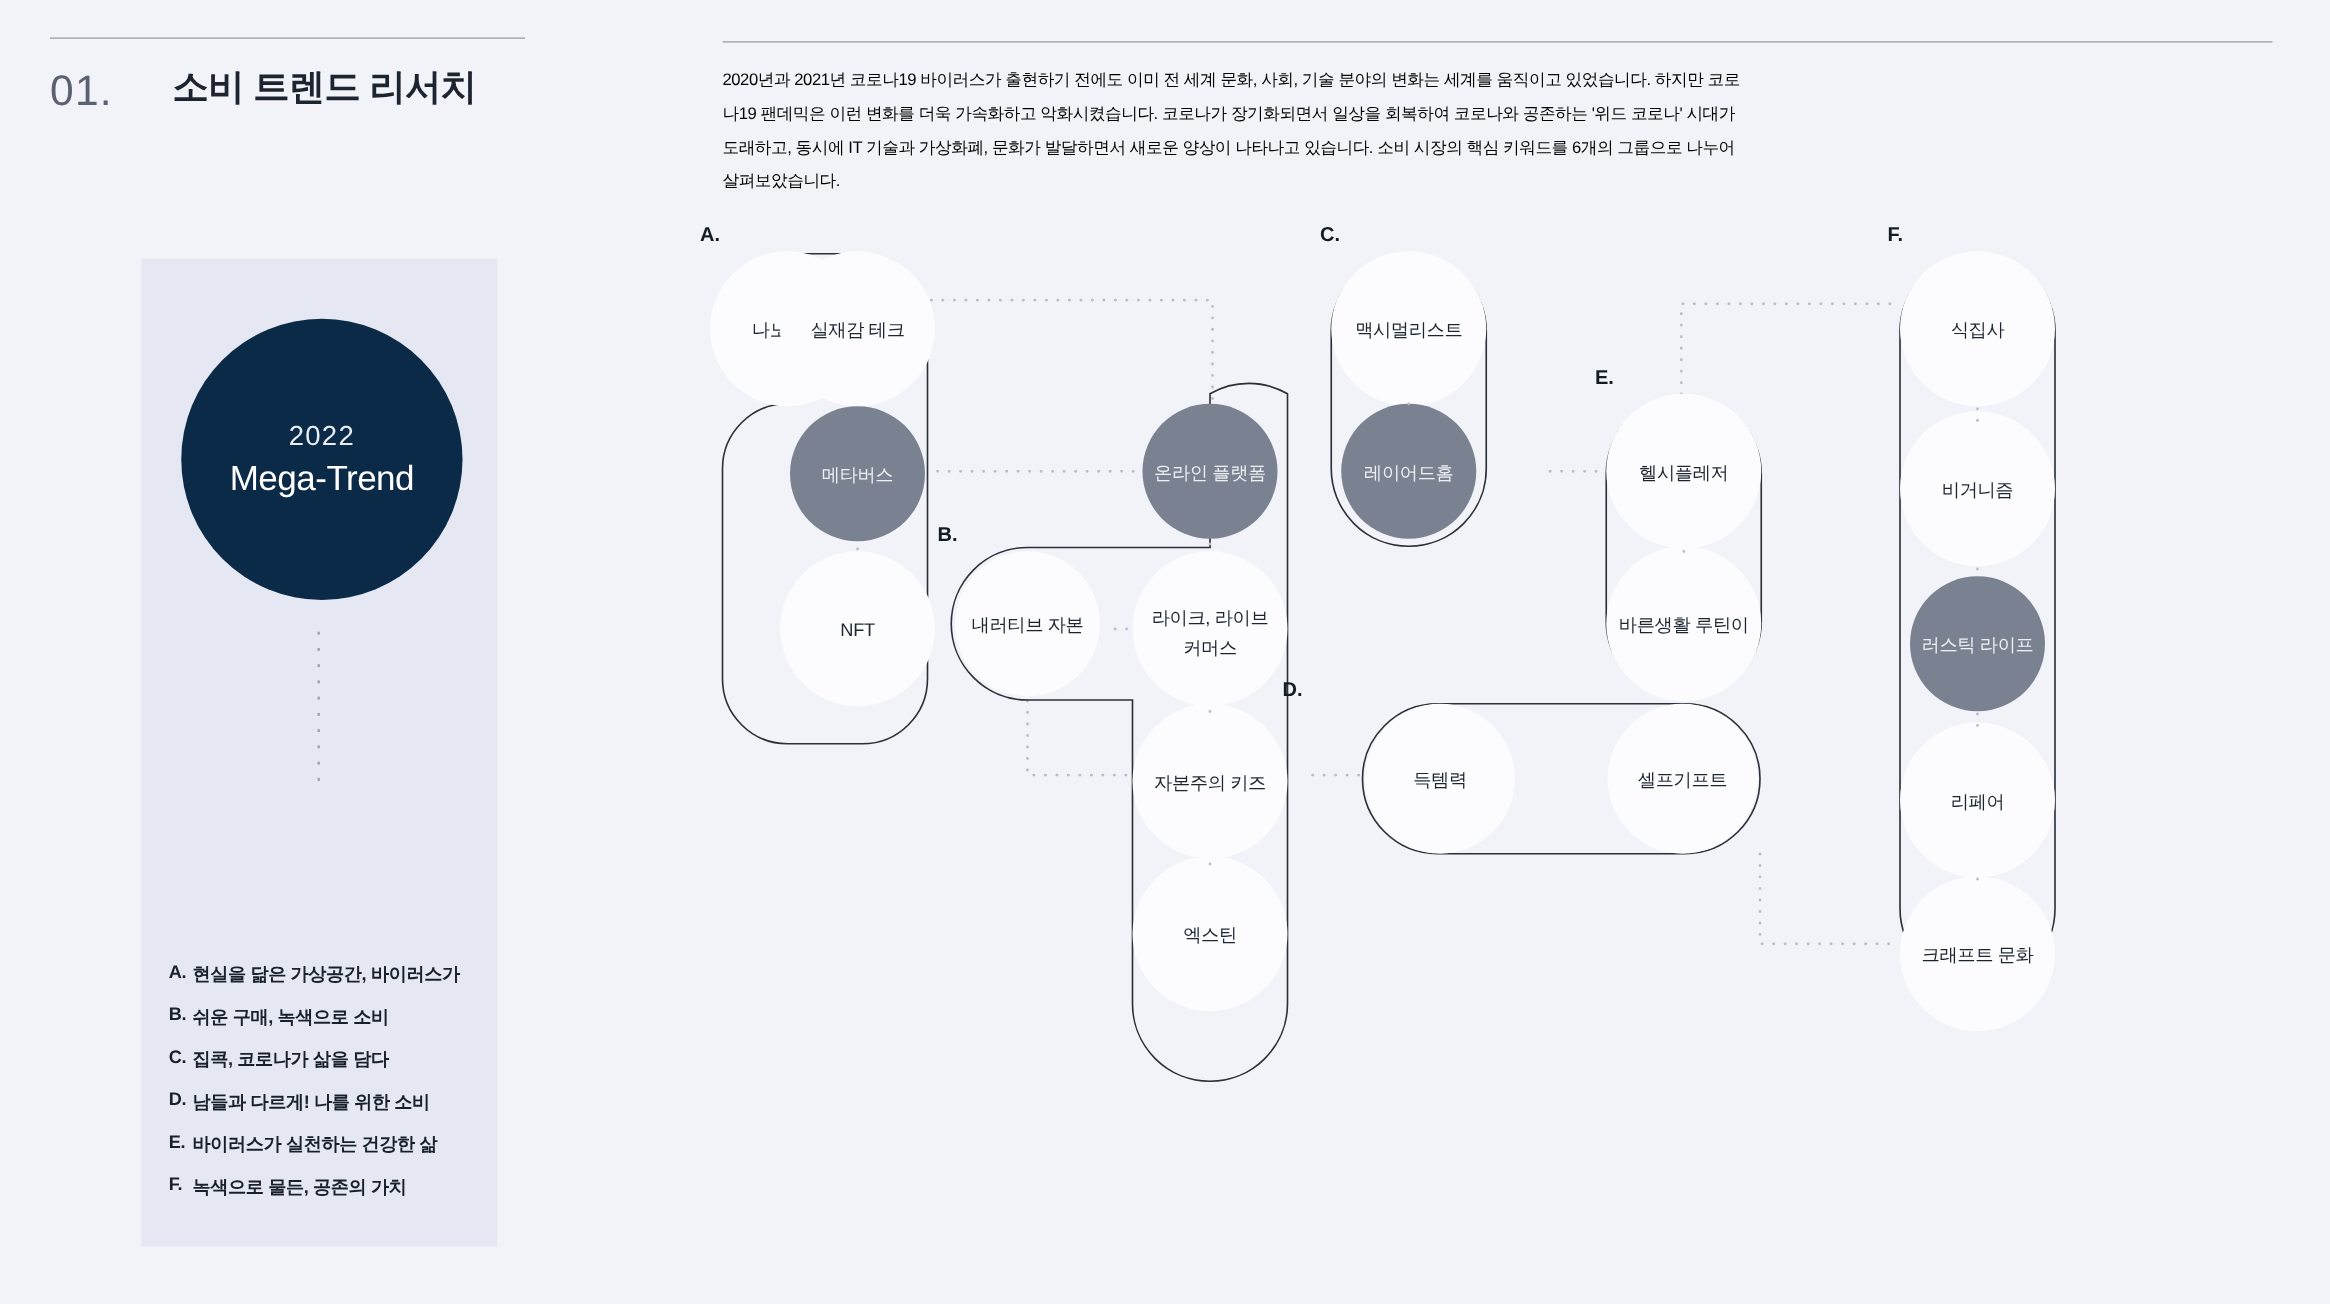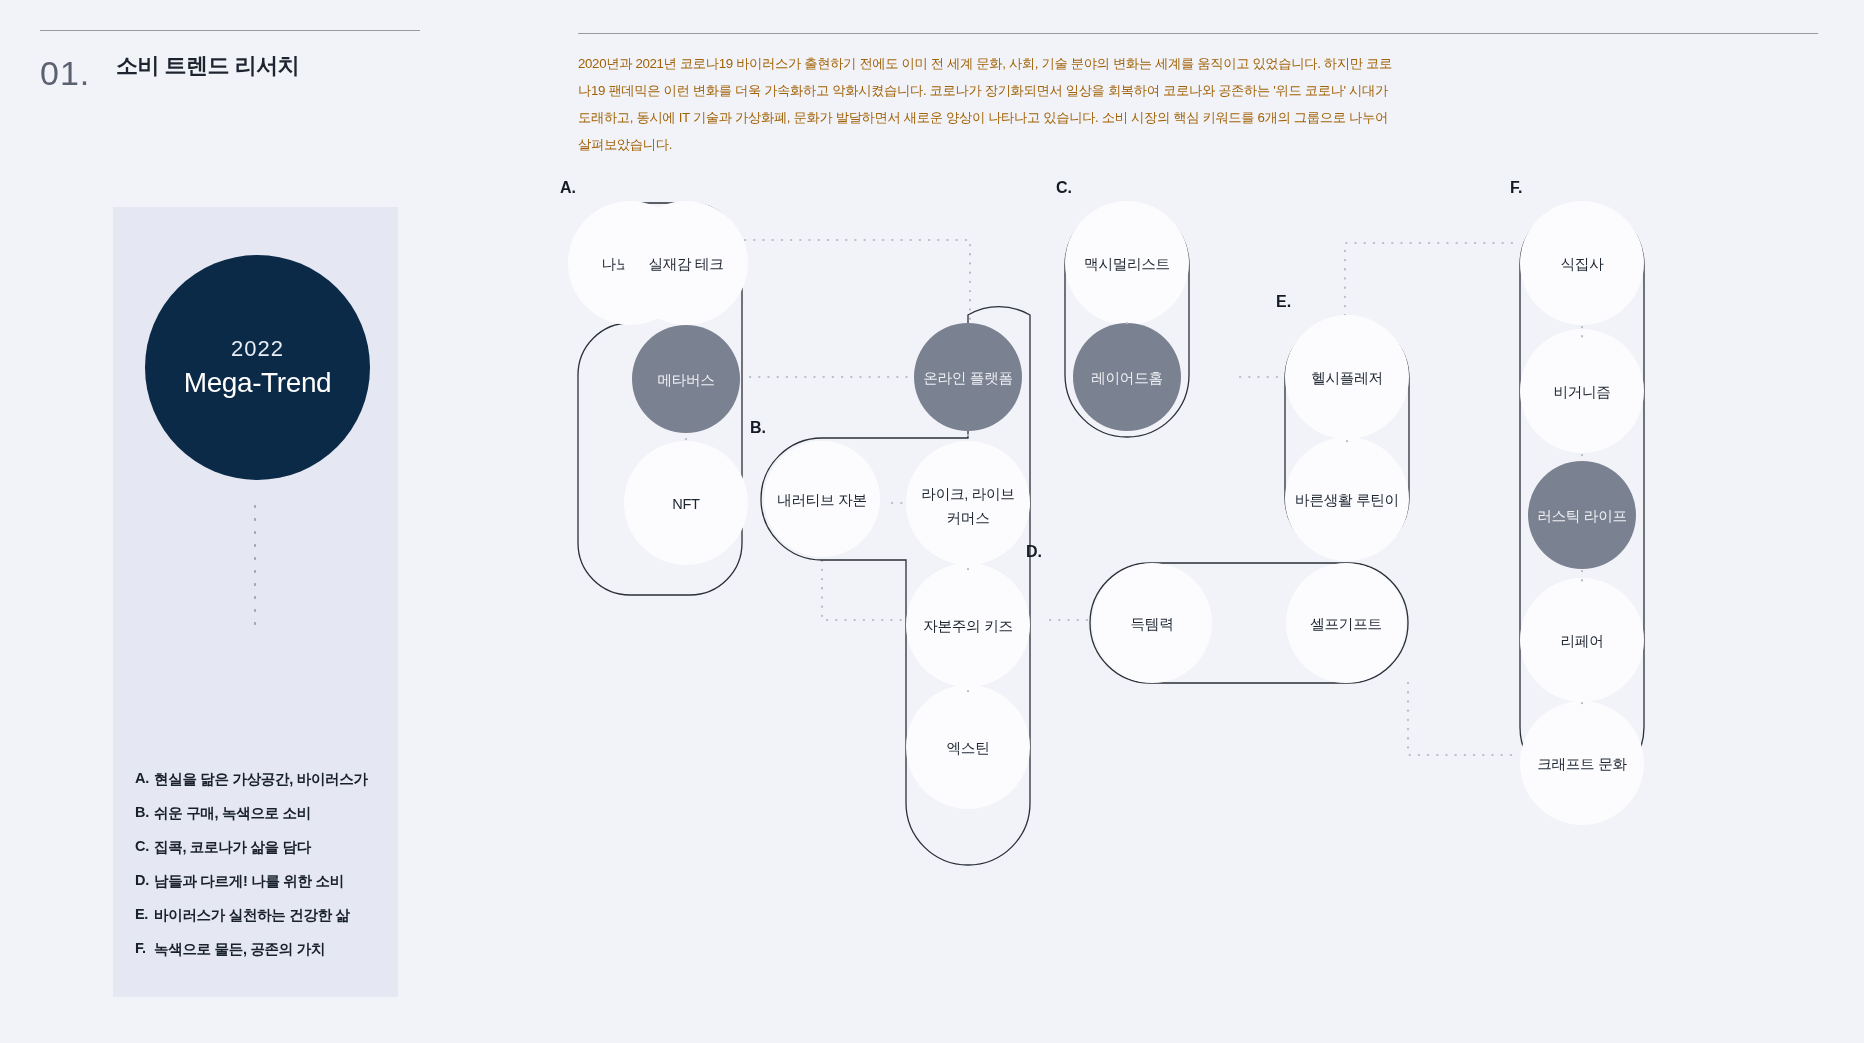--- a/index.html
+++ b/index.html
@@ -6,29 +6,29 @@
   body{
     width:1864px;height:1043px;
     background:#f2f3f8;
     font-family:"Liberation Sans","DejaVu Sans",sans-serif;
     overflow:hidden;
     position:relative;
   }
   
   #left-head{position:absolute;left:40px;top:30px;width:420px;}
   #head-rule{height:1px;background:#9a9a9a;width:380px;margin-left:0;}
-  #head-row{display:flex;align-items:flex-start;margin-top:18px;}
+  #head-row{display:flex;align-items:flex-start;margin-top:18px;gap:22px;}
   #section-num{
     font-size:34px;color:#5b6170;font-weight:400;
     letter-spacing:1px;line-height:1.1;padding-top:6px;width:76px;
     font-family:"Liberation Sans",sans-serif;
   }
   #title-block{padding-top:2px;}
   #title-line1{font-size:31px;color:#3c4454;font-weight:400;line-height:1.32;letter-spacing:-0.5px;}
-  #title-line2{font-size:22px;color:#1d2430;font-weight:700;line-height:1.32;letter-spacing:-0.5px;}
+  #title-line2{font-size:29px;color:#1d2430;font-weight:700;line-height:1.32;letter-spacing:-0.5px;}
 
   
   #left-panel{
     position:absolute;left:113px;top:207px;width:285px;height:790px;
     background:#e5e7f2;
   }
   #mega-circle{
     position:absolute;left:145px;top:255px;width:225px;height:225px;
     border-radius:50%;background:#0b2a47;
     display:flex;flex-direction:column;align-items:center;justify-content:center;
@@ -44,21 +44,21 @@
   .legend-row{display:flex;font-size:14.5px;color:#17202c;font-weight:700;margin-bottom:15px;letter-spacing:-0.3px;}
   .legend-key{width:19px;flex:none;}
   .legend-text{}
 
   
   #intro{
     position:absolute;left:578px;top:33px;width:830px;
   }
   #intro-rule{height:1px;background:#9a9a9a;width:1240px;}
   #intro-p{
-    margin-top:17px;font-size:13.3px;line-height:2.02;color:#a16207;
+    margin-top:17px;font-size:13.3px;line-height:2.02;color:#000000;
     letter-spacing:-0.35px;width:815px;
   }
 
   
   #diagram{position:absolute;left:560px;top:185px;width:1290px;height:790px;}
   svg{display:block;overflow:visible;}
   .grp-outline{fill:none;stroke:#2a2f38;stroke-width:1.3;}
   .bub{stroke:none;}
   .bub-w{fill:#fcfcfe;}
   .bub-g{fill:#7a8190;}

